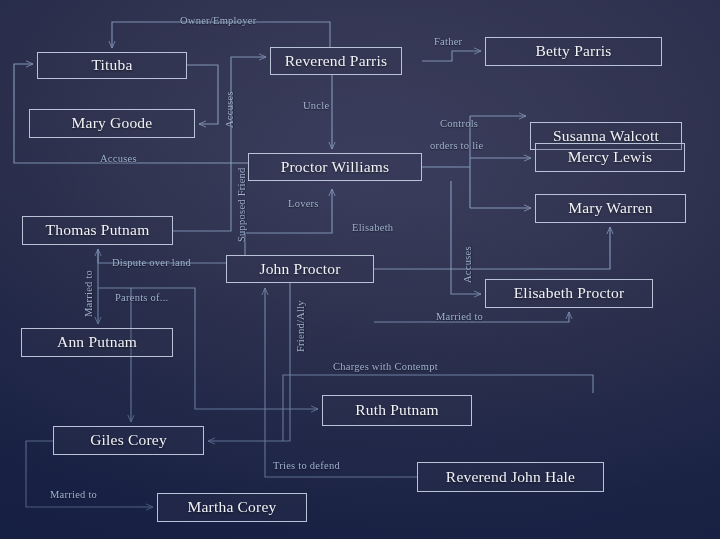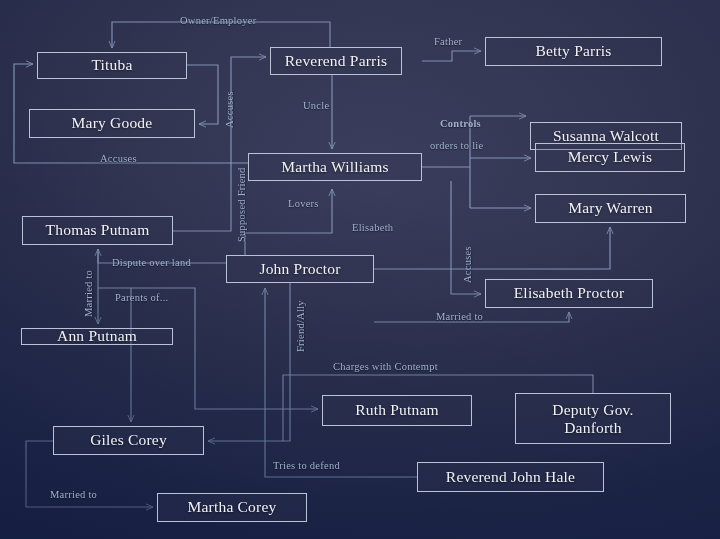--- a/index.html
+++ b/index.html
@@ -129,60 +129,58 @@
   </svg>
 
   <div class="node" style="left:37px; top:52px; width:150px; height:27px;">Tituba</div>
 
   <div class="node" style="left:29px; top:109px; width:166px; height:29px;">Mary Goode</div>
 
   <div class="node" style="left:270px; top:47px; width:132px; height:28px;">Reverend Parris</div>
 
   <div class="node" style="left:485px; top:37px; width:177px; height:29px;">Betty Parris</div>
 
-  <div class="node" style="left:248px; top:153px; width:174px; height:28px;">Martha Williams</div>
+  <div class="node" style="left:248px; top:153px; width:174px; height:28px;">Proctor Williams</div>
 
   <div class="node" style="left:530px; top:102px; width:152px; height:28px;margin-top:20px;">Susanna Walcott</div>
 
   <div class="node" style="left:535px; top:143px; width:150px; height:29px;">Mercy Lewis</div>
 
   <div class="node" style="left:535px; top:194px; width:151px; height:29px;">Mary Warren</div>
 
   <div class="node" style="left:22px; top:216px; width:151px; height:29px;">Thomas Putnam</div>
 
   <div class="node" style="left:226px; top:255px; width:148px; height:28px;">John Proctor</div>
 
   <div class="node" style="left:485px; top:279px; width:168px; height:29px;">Elisabeth Proctor</div>
 
-  <div class="node" style="left:21px; top:328px; width:152px; height:17px;">Ann Putnam</div>
+  <div class="node" style="left:21px; top:328px; width:152px; height:29px;">Ann Putnam</div>
 
   <div class="node" style="left:322px; top:395px; width:150px; height:31px;">Ruth Putnam</div>
 
-  <div class="node two-line" style="left:515px; top:393px; width:156px; height:51px; white-space:pre-line;">Deputy Gov.
-Danforth</div>
 
   <div class="node" style="left:53px; top:426px; width:151px; height:29px;">Giles Corey</div>
 
   <div class="node" style="left:417px; top:462px; width:187px; height:30px;">Reverend John Hale</div>
 
   <div class="node" style="left:157px; top:493px; width:150px; height:29px;">Martha Corey</div>
 
   <div class="edge-label" style="left:180px; top:15px;">Owner/Employer</div>
 
   <div class="edge-label" style="left:434px; top:36px;">Father</div>
 
   <div class="edge-label" style="left:303px; top:100px;">Uncle</div>
 
   <div class="edge-label vert" style="left:224px; top:128px;">Accuses</div>
 
   <div class="edge-label vert" style="left:236px; top:242px;">Supposed  Friend</div>
 
   <div class="edge-label" style="left:100px; top:153px;">Accuses</div>
 
-  <div class="edge-label" style="left:440px; top:118px;font-weight:bold;">Controls</div>
+  <div class="edge-label" style="left:440px; top:118px;">Controls</div>
 
   <div class="edge-label" style="left:430px; top:140px;">orders to lie</div>
 
   <div class="edge-label" style="left:288px; top:198px;">Lovers</div>
 
   <div class="edge-label" style="left:352px; top:222px;">Elisabeth</div>
 
   <div class="edge-label vert" style="left:462px; top:283px;">Accuses</div>
 
   <div class="edge-label" style="left:112px; top:257px;">Dispute over land</div>

